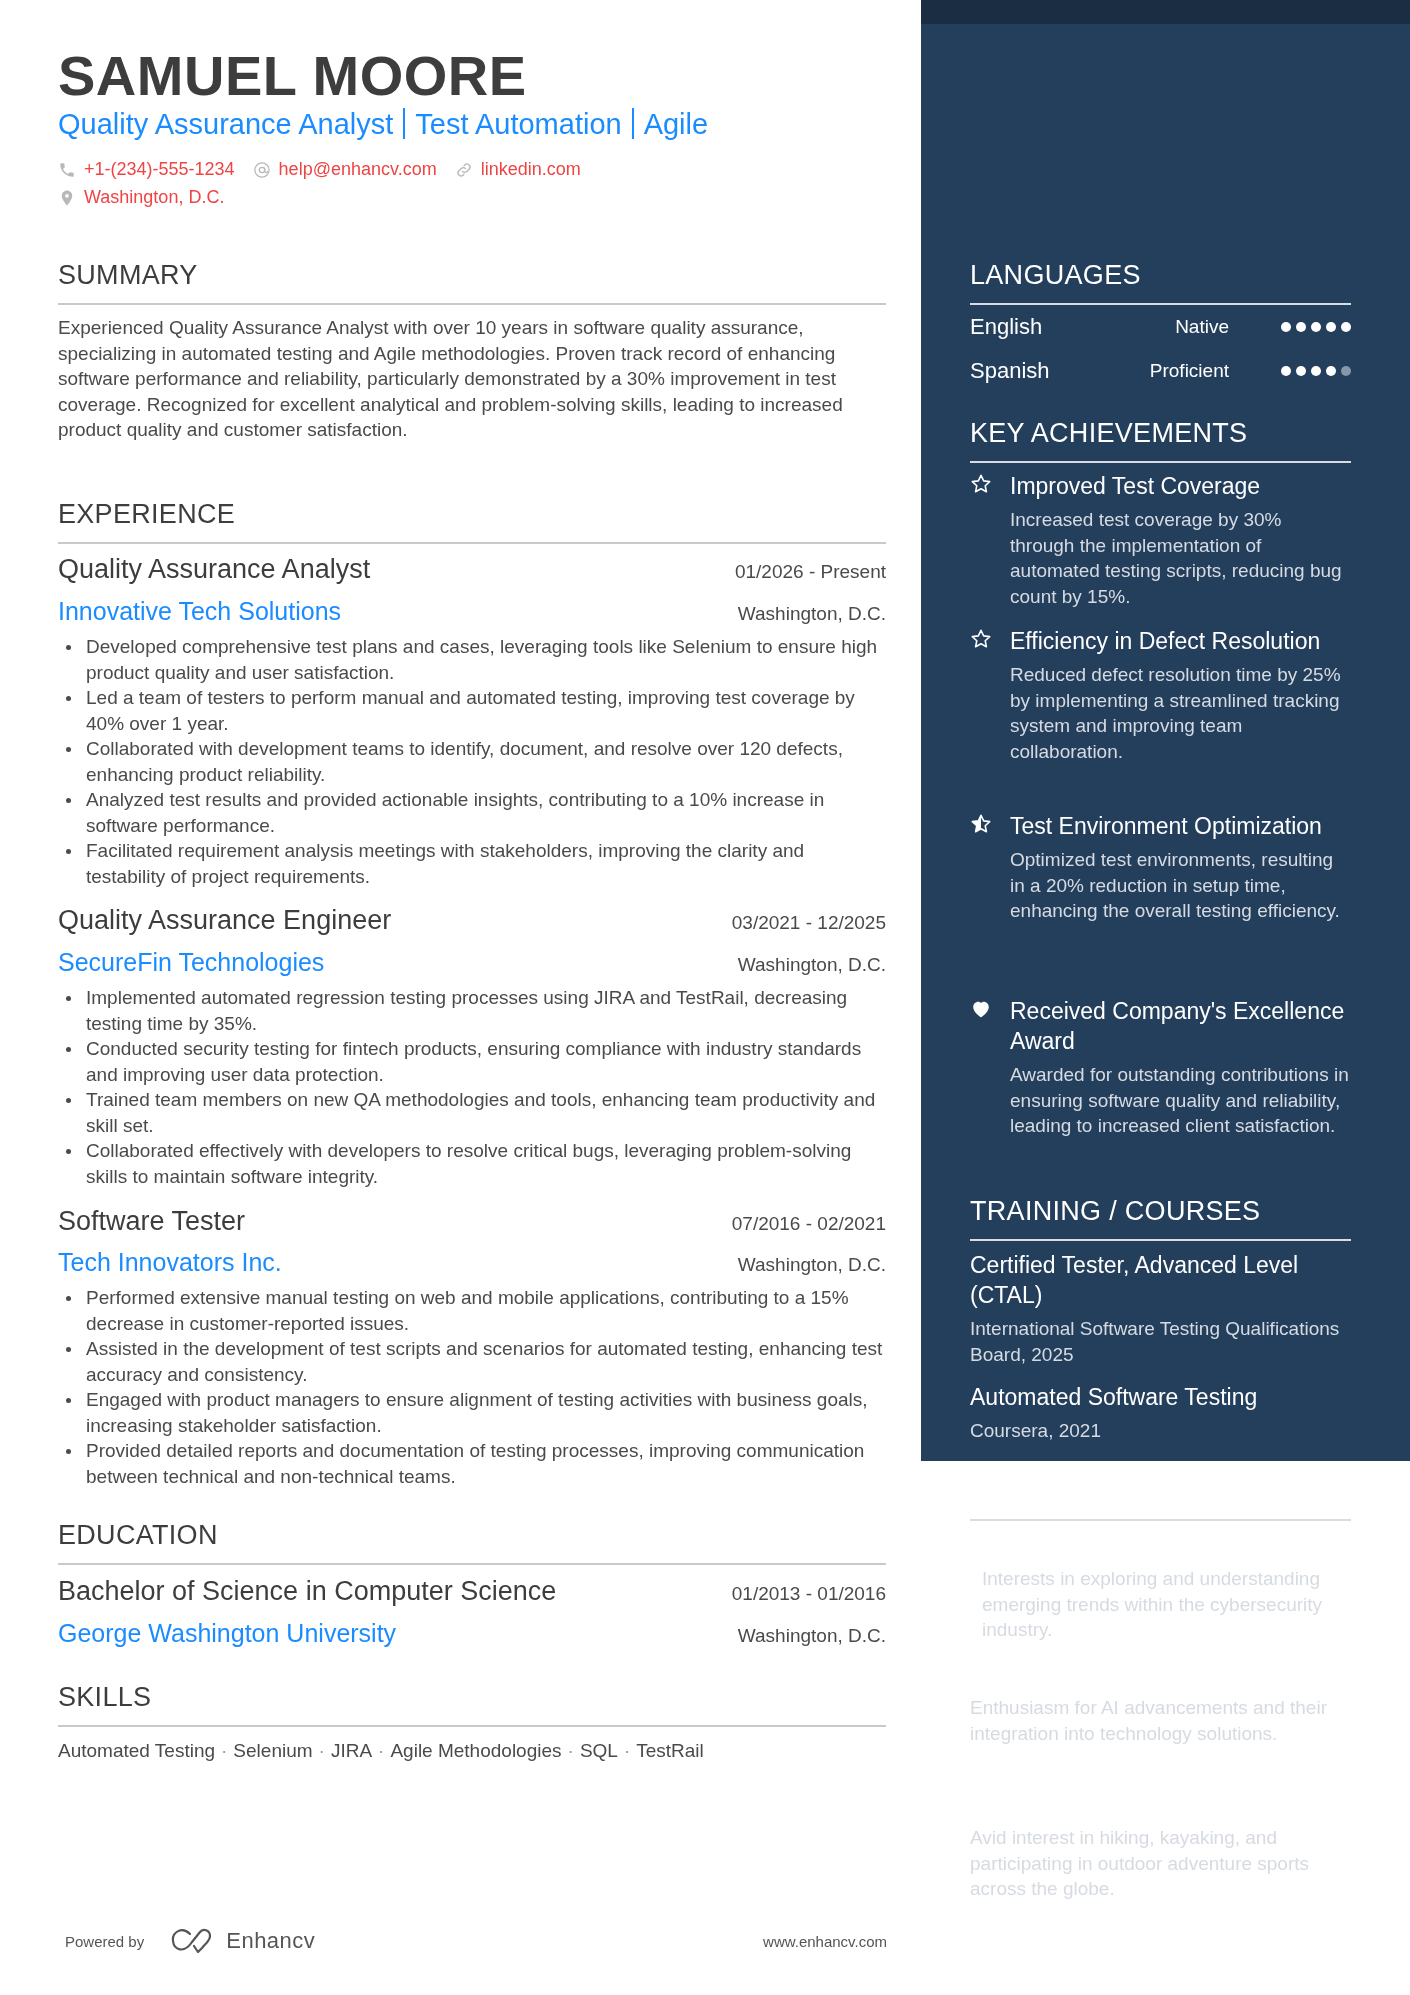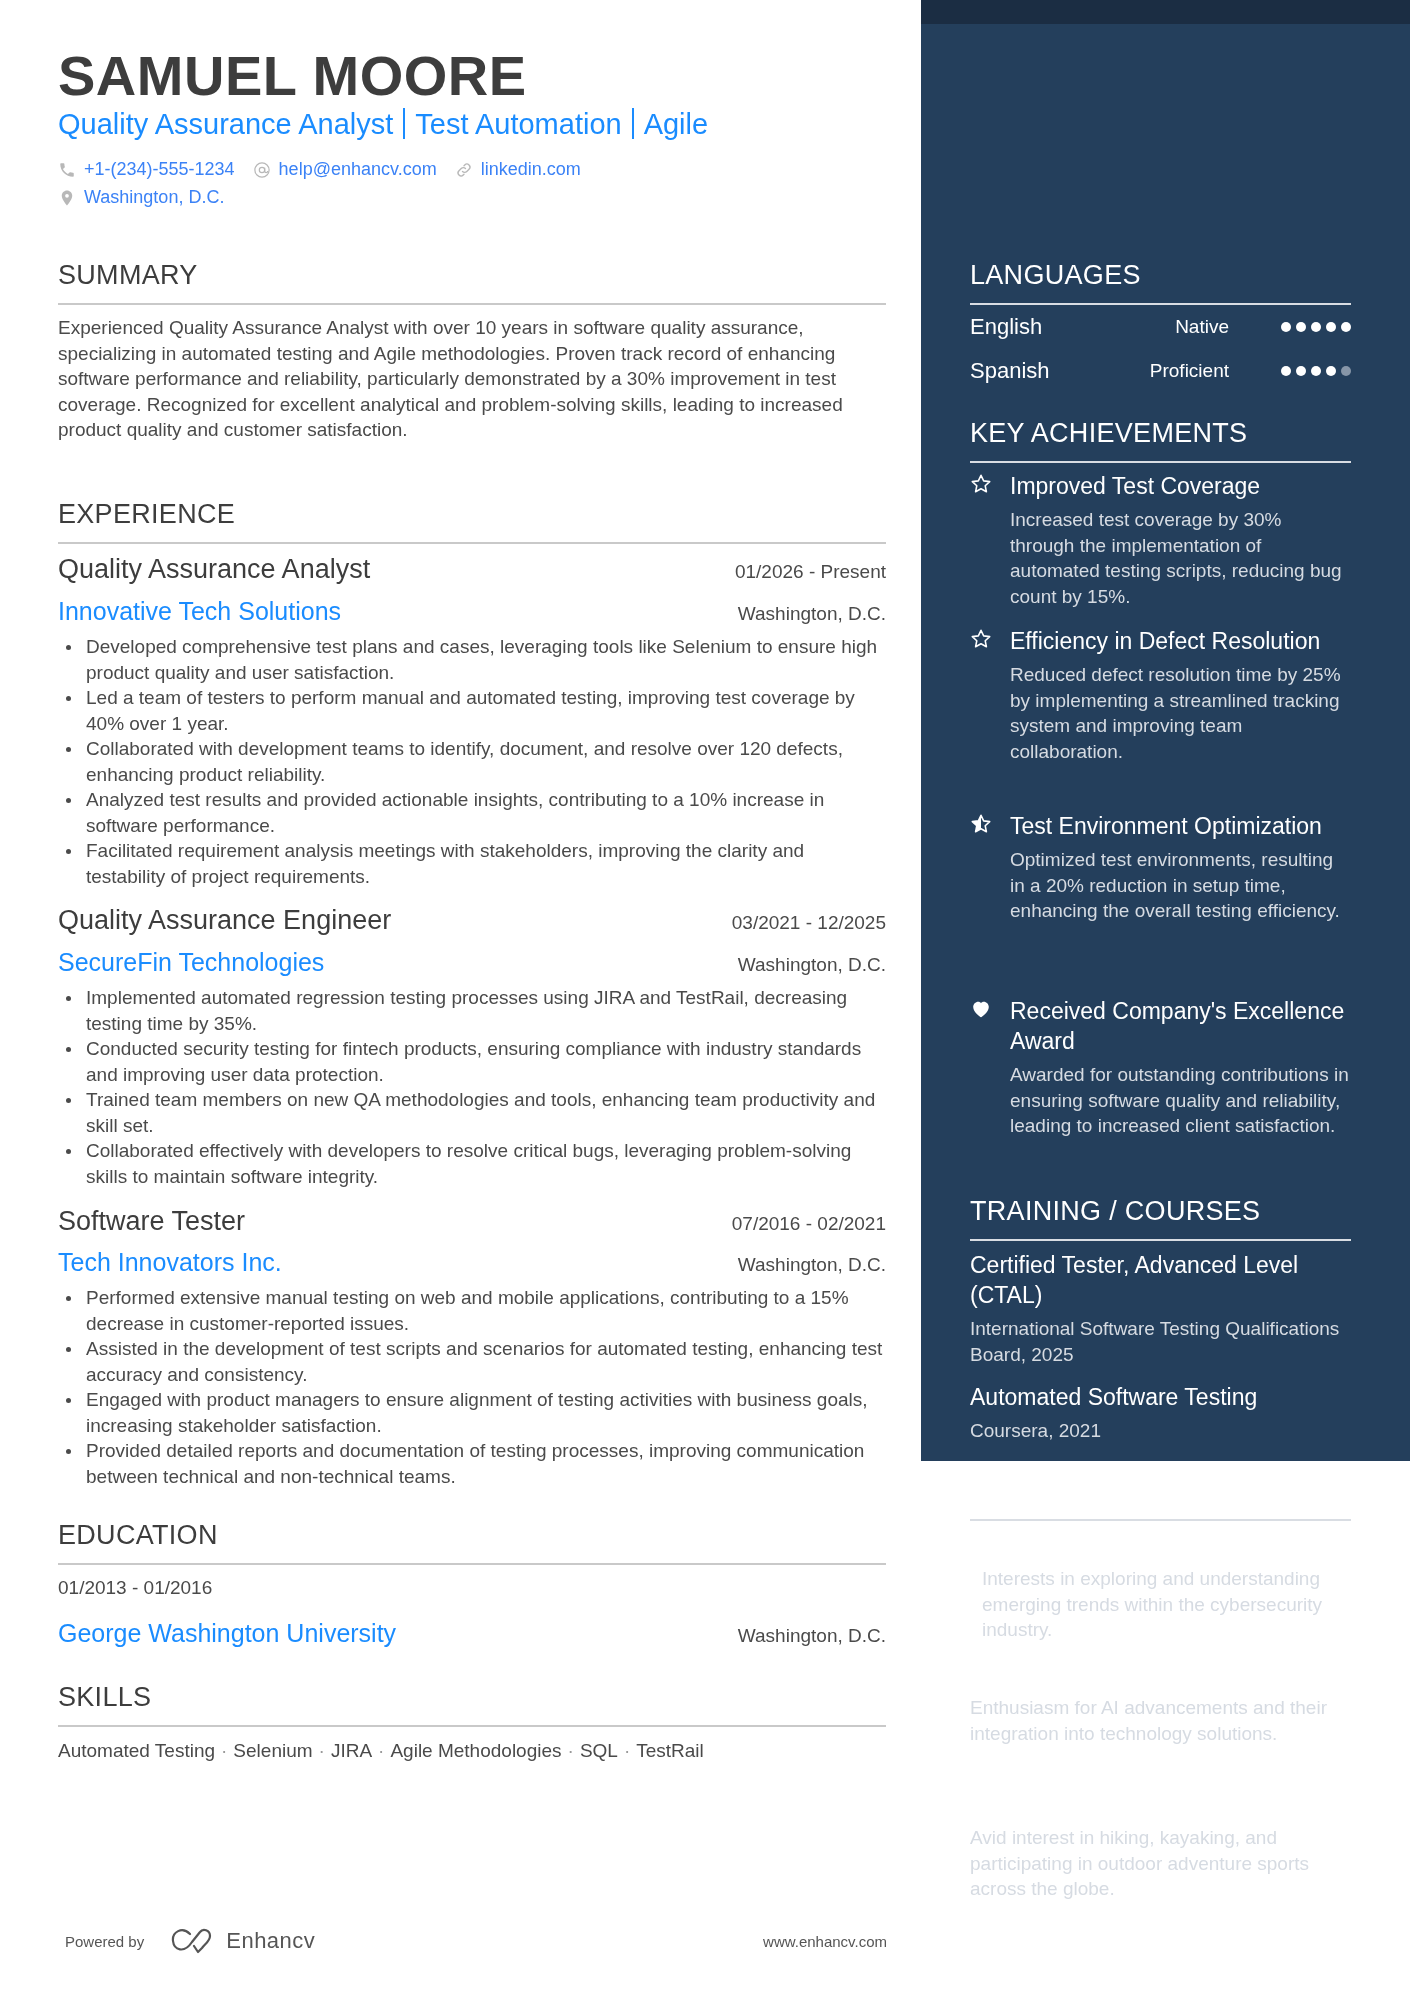--- a/index.html
+++ b/index.html
@@ -10,21 +10,21 @@
   .sidebar { position: absolute; left: 921px; top: 0; width: 489px; height: 1461px; background: #243f5c; }
   .sidebar-strip { position: absolute; left: 0; top: 0; width: 489px; height: 24px; background: #1b2d43; }
   .side-inner { position: absolute; left: 49px; top: 0; width: 381px; }
 
   .abs { position: absolute; }
 
   
   .name { font-size: 56px; font-weight: bold; color: #3d3d3d; letter-spacing: 0.5px; line-height: 1; }
   .headline { font-size: 29px; color: #1a8cff; line-height: 1; white-space: nowrap; }
   .headline .sep { display: inline-block; width: 2px; height: 31px; background: #1a8cff; vertical-align: -5px; margin: 0 10px; }
-  .contact-row { display: flex; align-items: center; font-size: 18px; color: #3b82f6; white-space: nowrap; }
+  .contact-row { display: flex; align-items: center; font-size: 18px; color: #ef4444; white-space: nowrap; }
   .contact { display: inline-flex; align-items: center; margin-right: 18px; }
   .cicon { display: inline-block; width: 18px; height: 18px; margin-right: 8px; color: #b8b8b8; }
   .cicon svg { width: 18px; height: 18px; display: block; }
 
   
   .sec-title { font-size: 27px; color: #3d3d3d; line-height: 1; letter-spacing: 0.3px; }
   .rule { height: 2px; background: #c9c9c9; width: 828px; }
   .para { font-size: 19px; line-height: 25.5px; color: #4a4a4a; width: 828px; }
   .role { font-size: 27px; color: #3d3d3d; line-height: 1; }
   .date { font-size: 19px; color: #4a4a4a; line-height: 1; text-align: right; }
@@ -164,20 +164,21 @@
   <ul class="abs bullets" style="top:1285px;left:0;">
     <li>Performed extensive manual testing on web and mobile applications, contributing to a 15% decrease in customer-reported issues.</li>
     <li>Assisted in the development of test scripts and scenarios for automated testing, enhancing test accuracy and consistency.</li>
     <li>Engaged with product managers to ensure alignment of testing activities with business goals, increasing stakeholder satisfaction.</li>
     <li>Provided detailed reports and documentation of testing processes, improving communication between technical and non-technical teams.</li>
   </ul>
 
   <div class="abs sec-title" style="top:1522px;left:0;">EDUCATION</div>
   <div class="abs rule" style="top:1563px;left:0;"></div>
   <div class="row" style="top:1578px;">
+    <span class="role">Bachelor of Science in Computer Science</span>
     <span class="date">01/2013 - 01/2016</span>
   </div>
   <div class="row" style="top:1621px;">
     <span class="company">George Washington University</span>
     <span class="loc">Washington, D.C.</span>
   </div>
 
   <div class="abs sec-title" style="top:1684px;left:0;">SKILLS</div>
   <div class="abs rule" style="top:1725px;left:0;"></div>
   <div class="abs skills" style="top:1741px;left:0;">

